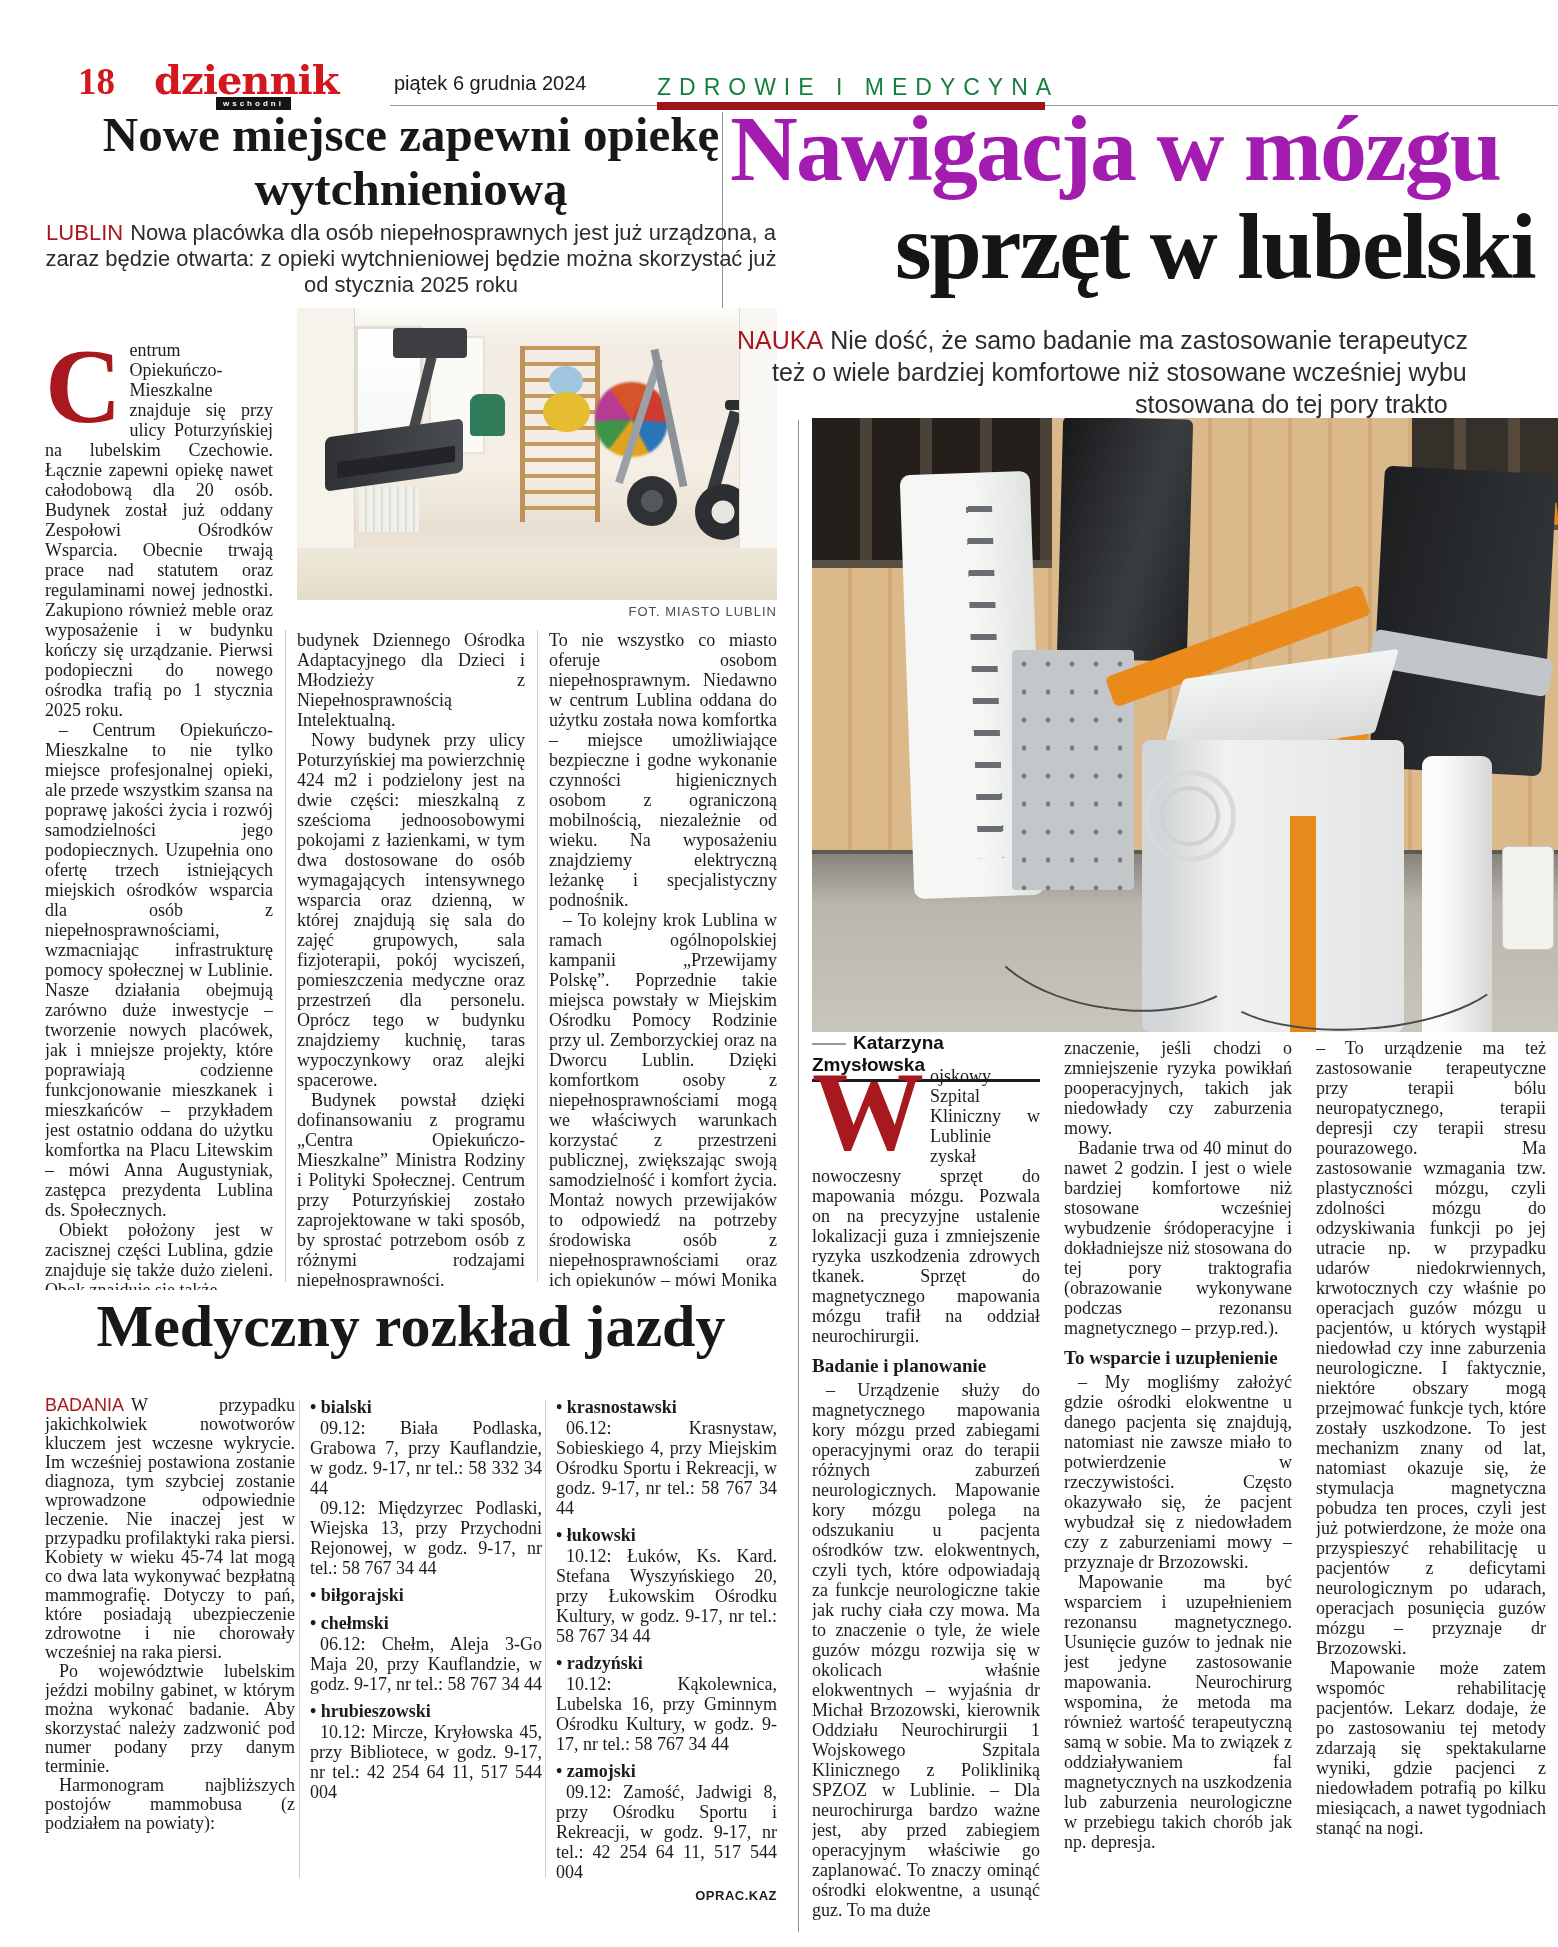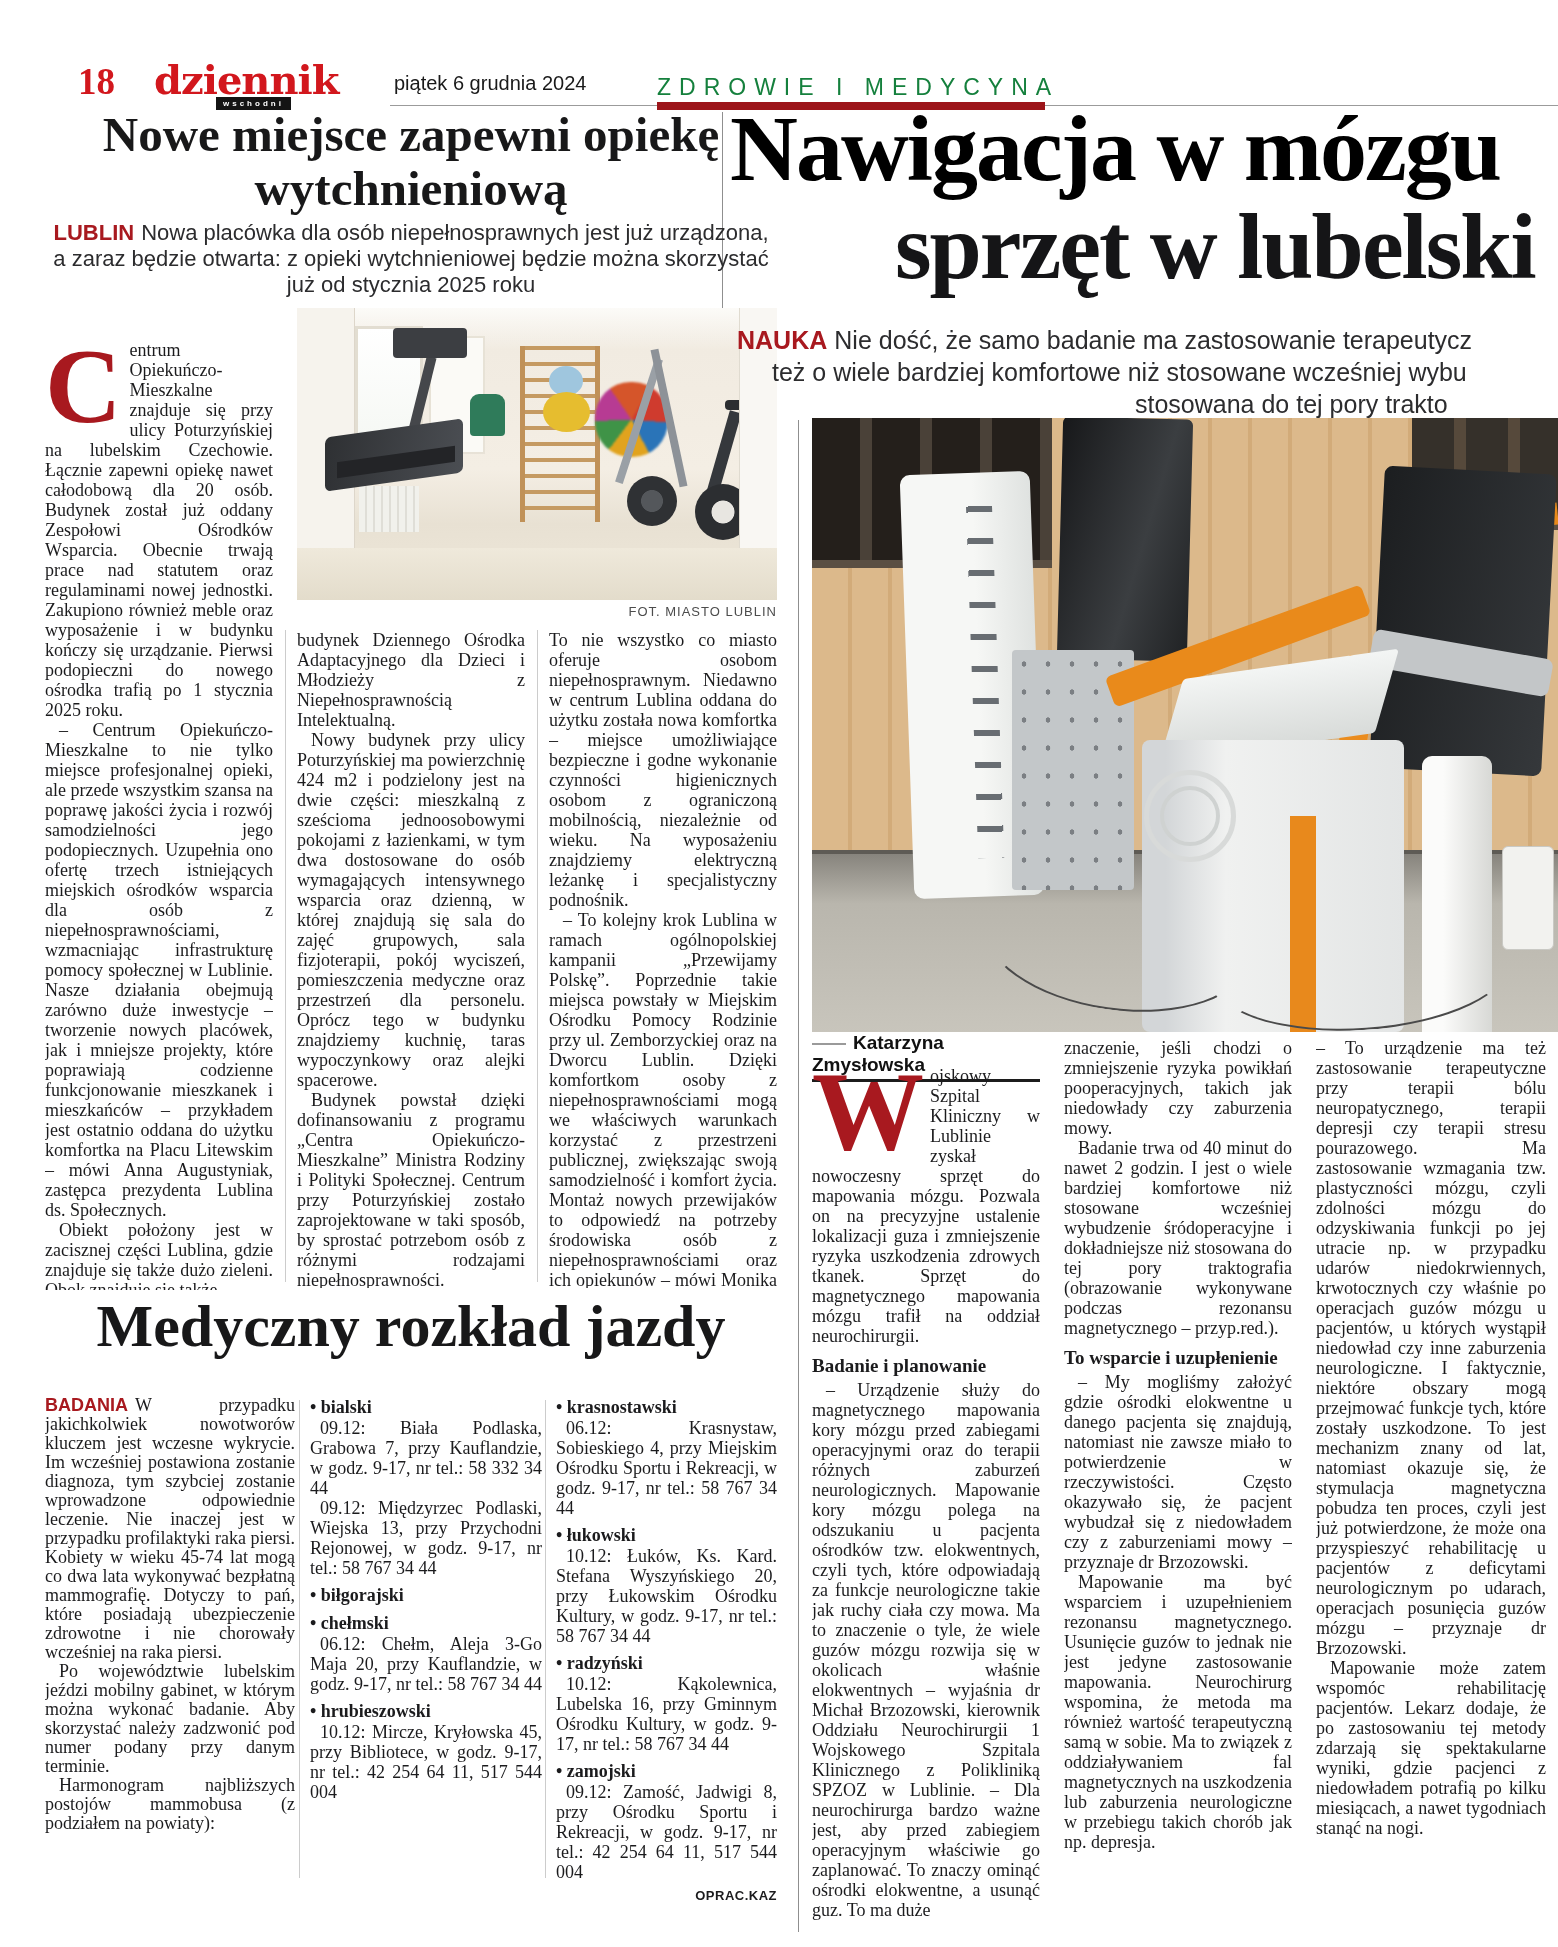--- a/index.html
+++ b/index.html
@@ -24,37 +24,37 @@
   .colrule { width:1px; background:#cccccc; }
 
   
   .body-col { overflow:hidden; }
   .body-col p { font-size:18px; line-height:20px; text-align:justify; text-indent:14px;
                 hyphens:auto; -webkit-hyphens:auto; }
   .body-col p.noindent { text-indent:0; }
   .dropcap { float:left; font-family:"Liberation Serif", serif; font-weight:700; color:#a8191f; }
   .dropcap-c { font-size:106px; line-height:86px; padding:4px 8px 0 0; }
   .dropcap-w { font-size:112px; line-height:82px; padding:4px 6px 0 0; }
-  .kicker { font-family:"Liberation Sans", sans-serif; font-weight:700; color:#a8191f; padding-right:7px; }
+  .kicker { font-family:"Liberation Sans", sans-serif; font-weight:400; color:#a8191f; padding-right:7px; }
   .subhead { font:700 19px "Liberation Serif", serif; margin:9px 0 3px; }
   .sig { font:700 13px "Liberation Sans", sans-serif; letter-spacing:.5px; }
 
   
   .l-headline { left:45px; top:108px; width:732px; text-align:center; }
   .l-headline .inner { display:inline-block; width:640px;
       font:700 49px/54px "Liberation Serif", serif; color:#181819; }
   .l-lead { left:45px; top:220px; width:732px; text-align:center;
             font:400 22px/26px "Liberation Sans", sans-serif; color:#2c2c2e; }
   .l-lead .kicker { font-size:22px; }
   .photo-caption { left:297px; top:604px; width:480px; text-align:right;
       font:400 13px "Liberation Sans", sans-serif; letter-spacing:1px; color:#4c4c4c; }
 
   
   .r-h1 { left:730px; top:100px; white-space:nowrap;
-          font:700 94px/96px "Liberation Serif", serif; letter-spacing:-2px; color:#000000;text-align:right; }
+          font:700 94px/96px "Liberation Serif", serif; letter-spacing:-2px; color:#a21caf;text-align:right; }
   .r-h2 { left:895px; top:198px; white-space:nowrap;
           font:700 94px/96px "Liberation Serif", serif; letter-spacing:-2px; color:#151517; }
   .r-lead { white-space:nowrap; font:400 25px "Liberation Sans", sans-serif; color:#2c2c2e; }
   .r-lead .kicker { font-size:25px; }
   .byline-box { left:812px; top:1032px; width:228px; border-bottom:3px solid #1c1c1c; padding-bottom:3px; }
   .byline-dash { display:inline-block; width:34px; height:2px; background:#9a9a9a; vertical-align:4px; margin-right:7px; }
   .byline-name { font:700 19px "Liberation Sans", sans-serif; color:#111; }
 
   
   .m-headline { left:45px; top:1292px; width:732px; text-align:center;

